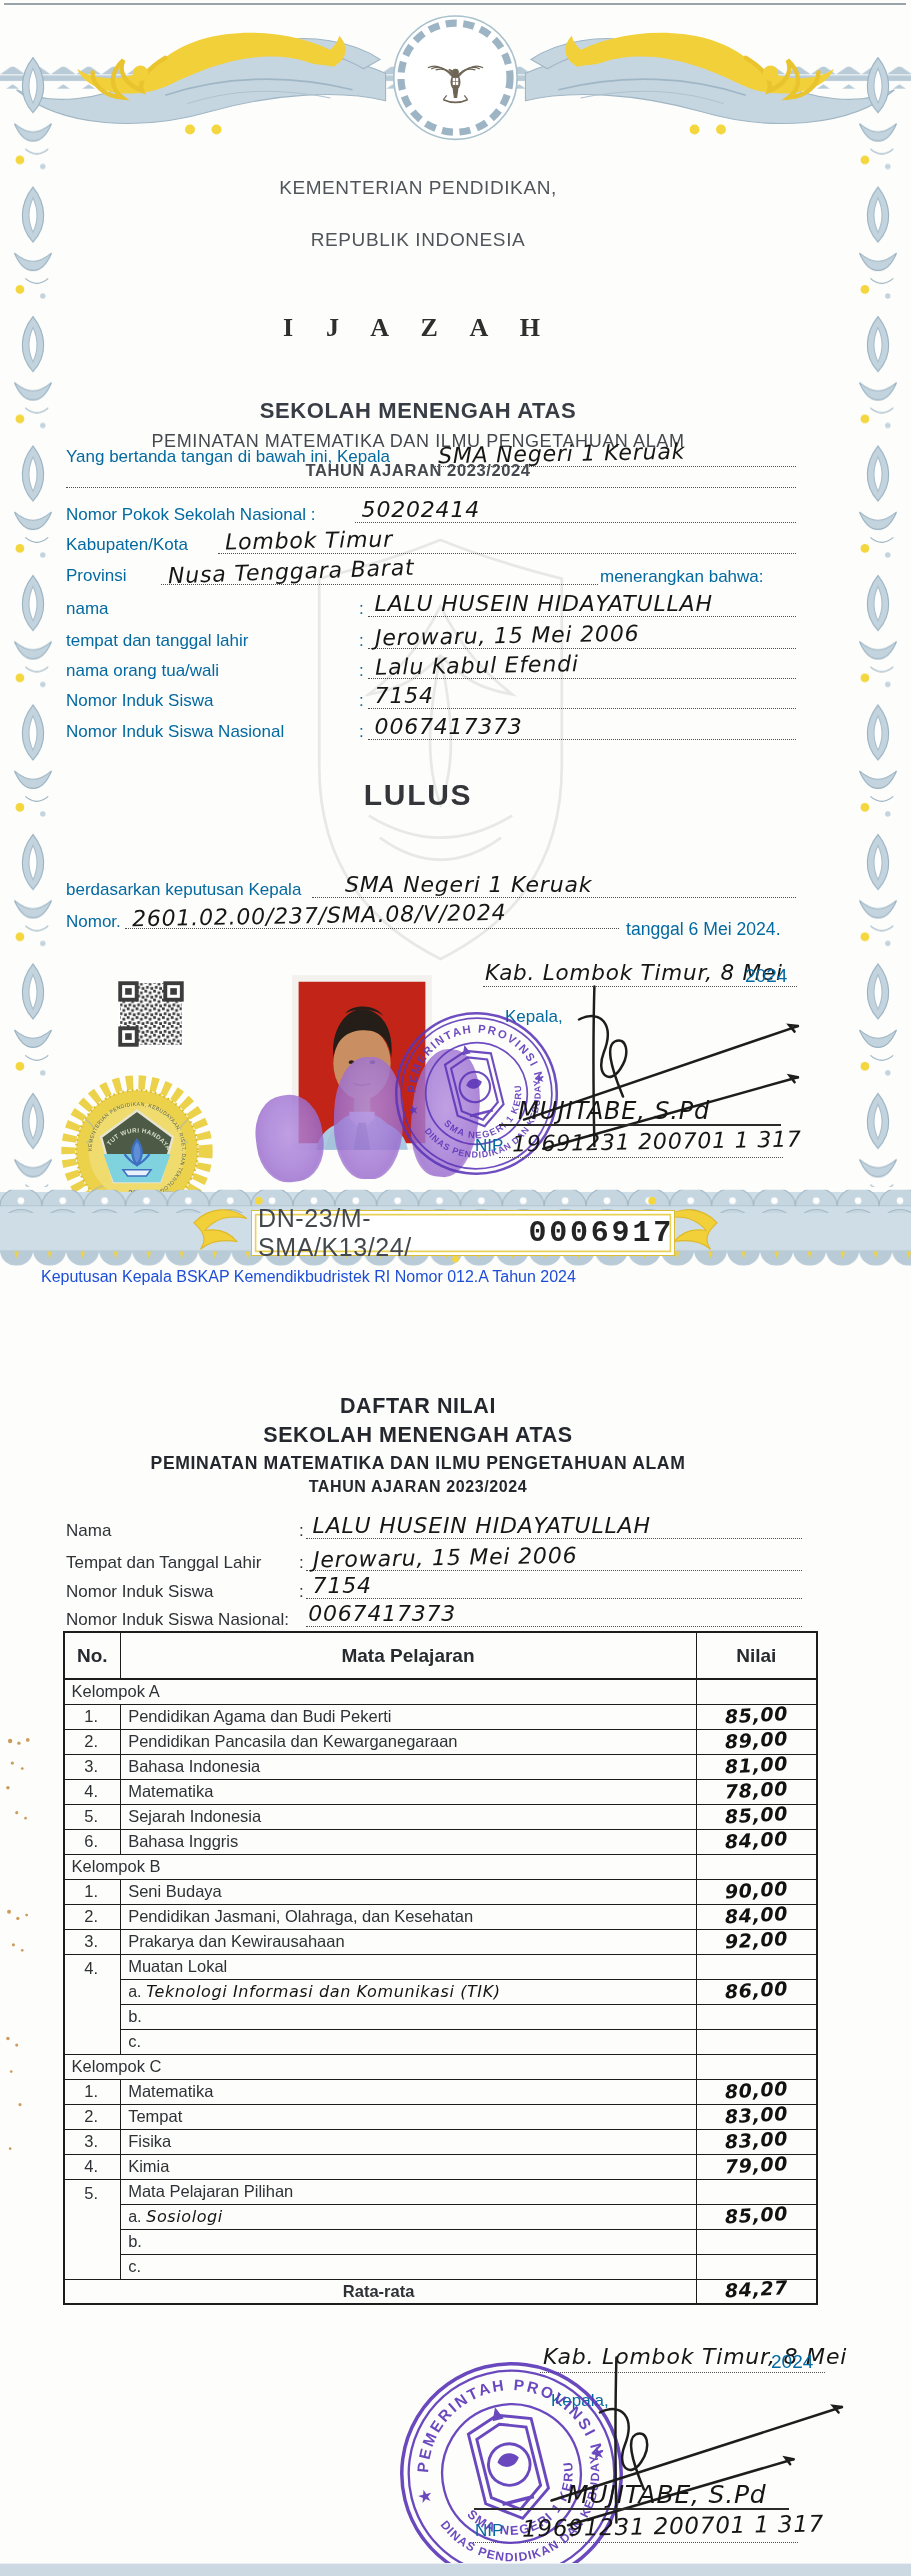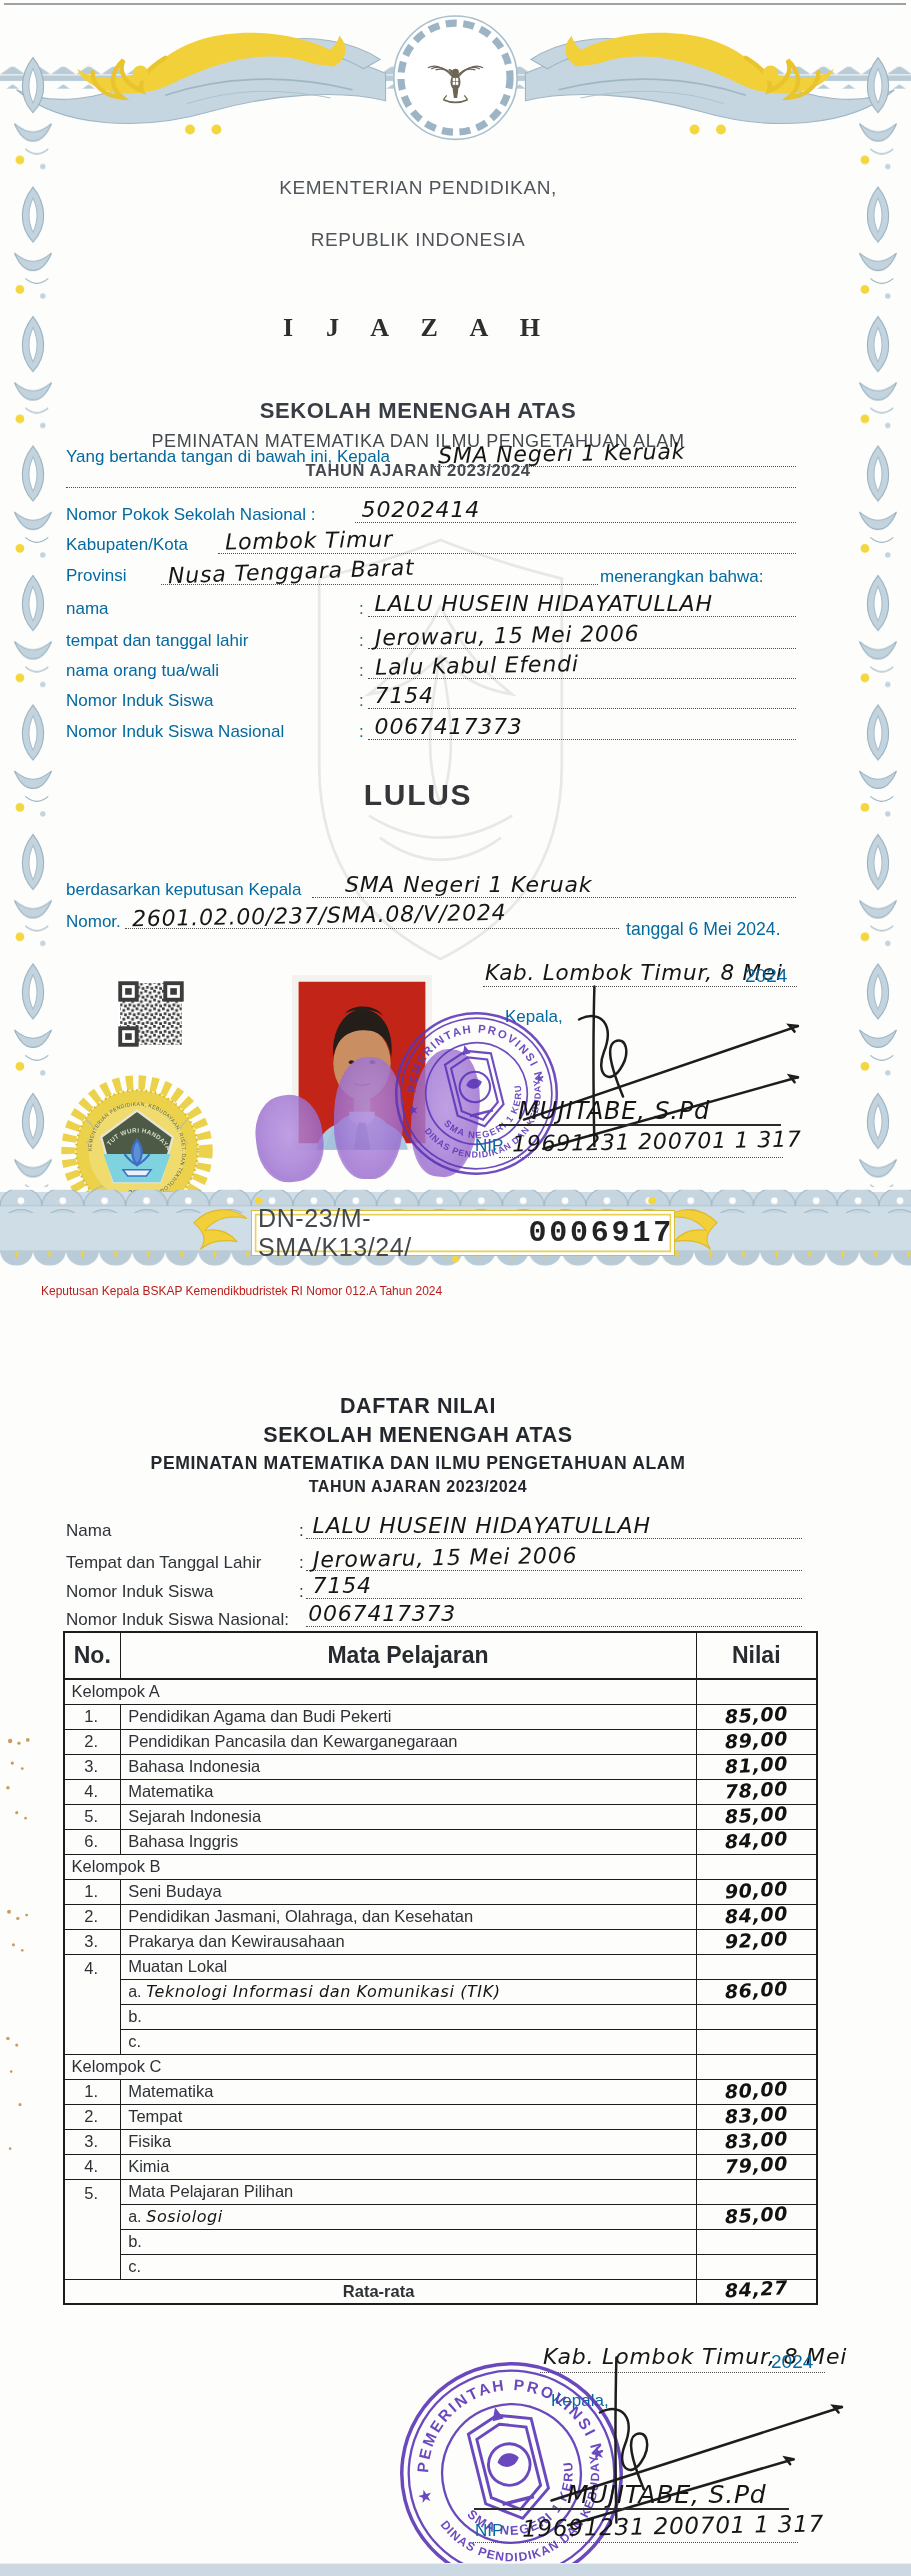--- a/index.html
+++ b/index.html
@@ -19,33 +19,33 @@
   .hw{font-family:"DejaVu Sans",sans-serif;font-style:italic;font-weight:500;color:#161616;letter-spacing:0.8px;white-space:nowrap;}
   .dotline{position:absolute;border-bottom:1.7px dotted #4f4f4f;}
   .dotline .hw{position:absolute;bottom:0px;left:6.6px;}
   .solidline{position:absolute;border-bottom:2.2px solid #2b2b2b;}
   .fingerprint{position:absolute;border-radius:46% 46% 44% 44%;
     background:radial-gradient(ellipse at 50% 45%, #b38ade 0%, #a47ad6 45%, #9a6cce 70%, rgba(154,108,206,0.25) 100%);
     opacity:.82;}
   .table-wrap{position:absolute;left:63px;top:1631px;width:754px;}
   table{border-collapse:collapse;width:100%;table-layout:fixed;}
   td{border:1.7px solid #1d1d1d;font-size:16.5px;color:#2e3236;height:25px;padding:1.1px 3.3px 1.1px 7.7px;overflow:visible;white-space:nowrap;}
-  tr.hdr td{height:47px;text-align:center;font-weight:bold;font-size:23px;color:#272b2f;border-bottom-width:2.8px;padding-left:3.3px;}
+  tr.hdr td{height:47px;text-align:center;font-weight:bold;font-size:19px;color:#272b2f;border-bottom-width:2.8px;padding-left:3.3px;}
   td.no{text-align:center;padding-left:1.1px;}
   td.score{text-align:center;padding:0;}
   td.sec{padding-left:6.6px;}
   .hw-score{display:inline-block;font-family:"DejaVu Sans",sans-serif;font-style:italic;font-weight:600;font-size:19px;color:#121212;transform:rotate(-3deg) translateY(-2.2px);letter-spacing:0.6px;}
   .sub-hw{font-family:"DejaVu Sans",sans-serif;font-style:italic;font-weight:500;font-size:16px;color:#141414;letter-spacing:0.6px;}
   .serialbox{position:absolute;left:251px;top:1210px;width:424px;height:46px;background:#fff;
      border:1.7px solid #d8bd35;box-shadow:inset 0 0 0 2.8px #ffffff, inset 0 0 0 4.4px #e9d155;
      display:flex;align-items:center;justify-content:center;gap:7.7px;}
   .serial-prefix{font-size:25px;color:#43484d;letter-spacing:0.6px;margin-left:6px;}
   .serial-num{font-family:"Liberation Mono",monospace;font-weight:bold;font-size:30px;color:#242424;letter-spacing:2.8px;}
   .band-side{position:absolute;top:52px;width:48px;height:1135px;}
-  .footnote{font-size:12px;color:#b91c1c;margin-top:16px;}
+  .footnote{font-size:16px;color:#1d4ed8;}
   .bottom-strip{position:absolute;left:0;top:2563px;width:911px;height:13.2px;background:#ccd9e2;border-top:1.7px solid #e9eff3;}
 </style>
 </head>
 <body>
 
 <div id="doc">
 
   <div class="abs" style="left:0;top:0;width:911px;height:1322px;">
 
     <div class="abs" style="left:4.4px;top:3.3px;width:902px;height:1.7px;background:#9aa3a8;"></div>

